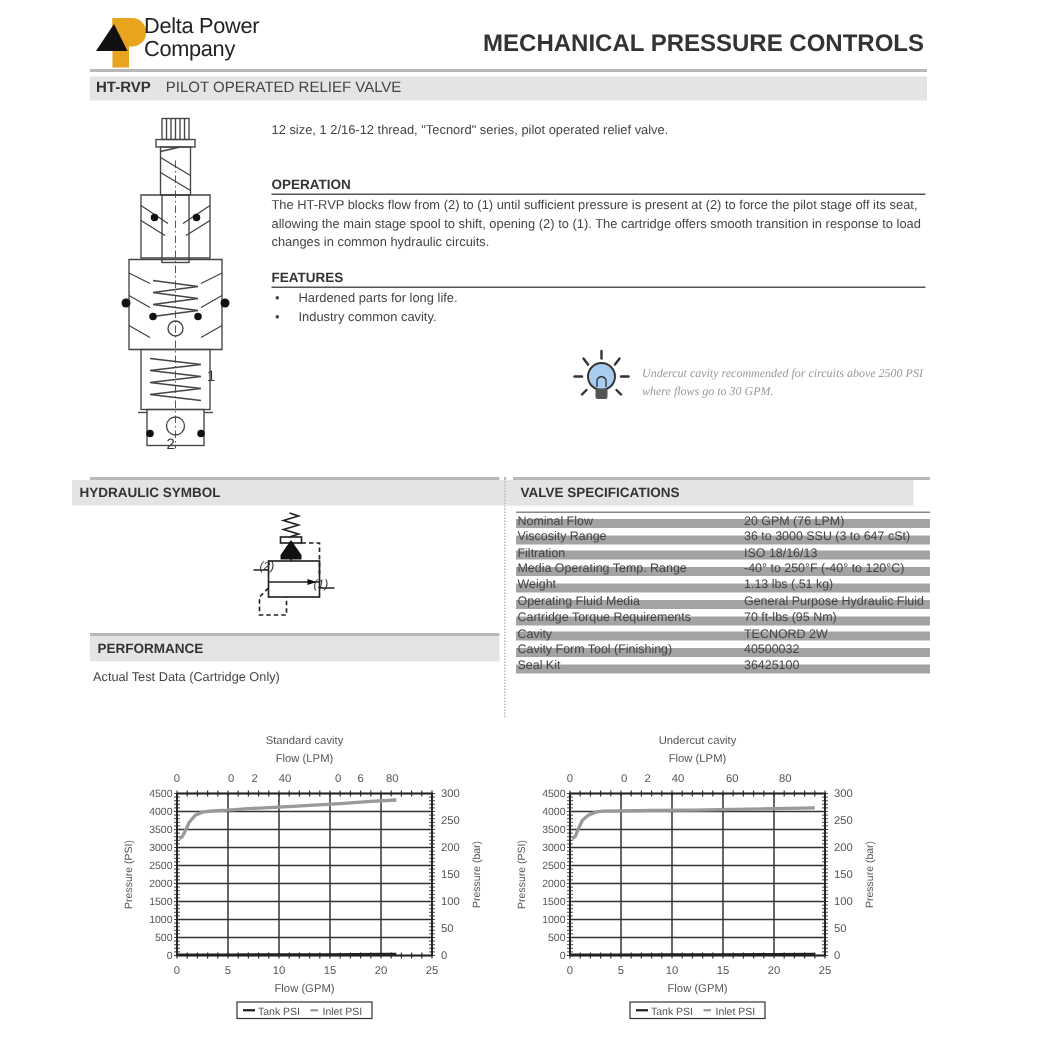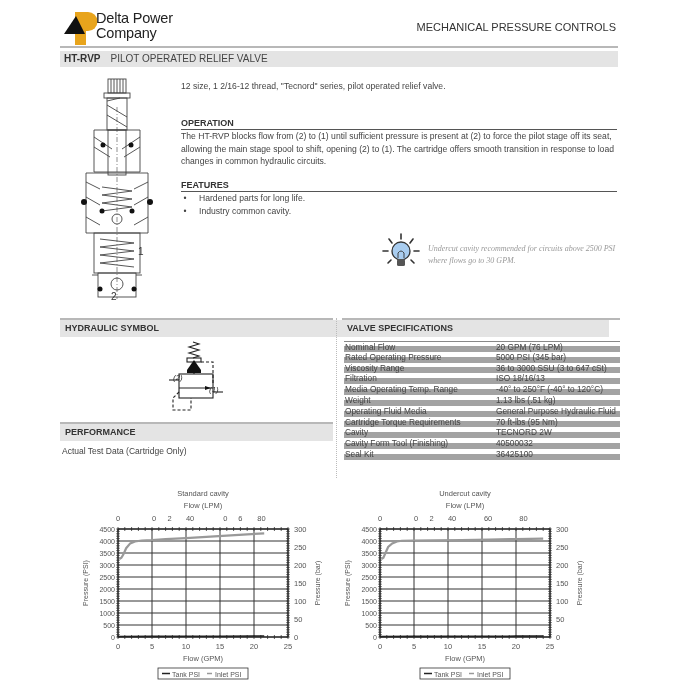--- a/index.html
+++ b/index.html
@@ -3,21 +3,21 @@
 <meta charset="utf-8">
 <style>
   * { box-sizing: border-box; margin: 0; padding: 0; }
   html, body { width: 700px; height: 700px; background: #ffffff; overflow: hidden; }
   body { font-family: "Liberation Sans", sans-serif; color: #333; position: relative; }
   .abs { position: absolute; }
 
   
   .logo { left: 64px; top: 10px; width: 130px; height: 36px; }
   .logo-text { left: 96px; top: 11px; font-size: 14.5px; line-height: 15px; color: #222; font-weight: 500; letter-spacing: -0.2px; }
-  .header-right { right: 84px; top: 21px; font-size: 11px; font-weight: normal; color: #333; }
+  .header-right { right: 84px; top: 21px; font-size: 16px; font-weight: bold; color: #333; }
   .header-rule { left: 60px; top: 46px; width: 558px; height: 2px; background: #b8b8b8; }
   .titlebar { left: 60px; top: 51px; width: 558px; height: 16px; background: #e4e4e4; font-size: 10px; line-height: 16px; padding-left: 4px; color: #444; }
   .titlebar b { color: #333; margin-right: 10px; }
 
   
   .valve-drawing { left: 72px; top: 77px; width: 90px; height: 225px; }
 
   
   .sec-head { font-size: 9px; font-weight: bold; color: #333; border-bottom: 1.2px solid #555; width: 436px; line-height: 11px; }
   .sec-body { font-size: 8.6px; line-height: 12.5px; color: #444; width: 440px; }
@@ -126,21 +126,21 @@
     <line x1="8" y1="31" x2="11" y2="28"></line>
     <line x1="34" y1="31" x2="31" y2="28"></line>
   </g>
   <circle cx="21" cy="19" r="9" fill="#a9cdf0" stroke="#333" stroke-width="1.3"></circle>
   <path d="M18 21 L18 26 M24 21 L24 26 M18 21 Q21 17 24 21" fill="none" stroke="#333" stroke-width="0.9"></path>
   <rect x="17" y="27" width="8" height="7" rx="1.5" fill="#555"></rect>
 </svg>
 <div class="abs tip">Undercut cavity recommended for circuits above 2500 PSI where flows go to 30 GPM.</div>
 
 <div class="abs sec-rule" style="left:60px;top:318px;width:273px;"></div>
-<div class="abs sec-bar" style="left:60px;top:320px;width:300px;">HYDRAULIC SYMBOL</div>
+<div class="abs sec-bar" style="left:48px;top:320px;width:300px;">HYDRAULIC SYMBOL</div>
 
 <svg class="abs" style="left:165px;top:340px;width:70px;height:75px;" viewBox="0 0 70 75">
   <g fill="none" stroke="#222" stroke-width="1.1">
     <path d="M28 2 L34 4 L24 7 L34 10 L24 13 L34 16 L28 18"></path>
     <rect x="22" y="18" width="14" height="4"></rect>
     <rect x="14" y="34" width="34" height="24"></rect>
     <line x1="14" y1="48" x2="48" y2="48"></line>
     <line x1="4" y1="40" x2="14" y2="40"></line>
     <line x1="48" y1="52" x2="58" y2="52"></line>
     <line x1="29" y1="26" x2="29" y2="34"></line>
@@ -159,24 +159,20 @@
 <div class="abs perf-text">Actual Test Data (Cartridge Only)</div>
 
 <div class="abs vdiv"></div>
 
 <div class="abs sec-rule" style="left:342px;top:318px;width:278px;"></div>
 <div class="abs sec-bar" style="left:342px;top:320px;width:267px;">VALVE SPECIFICATIONS</div>
 <div class="abs specs">
   <div class="spec-row top-line">
       <span class="k">Nominal Flow</span>
       <span class="v">20 GPM (76 LPM)</span>
-    </div>
-  <div class="spec-row">
-      <span class="k">Rated Operating Pressure</span>
-      <span class="v">5000 PSI (345 bar)</span>
     </div>
   <div class="spec-row">
       <span class="k">Viscosity Range</span>
       <span class="v">36 to 3000 SSU (3 to 647 cSt)</span>
     </div>
   <div class="spec-row">
       <span class="k">Filtration</span>
       <span class="v">ISO 18/16/13</span>
     </div>
   <div class="spec-row">

